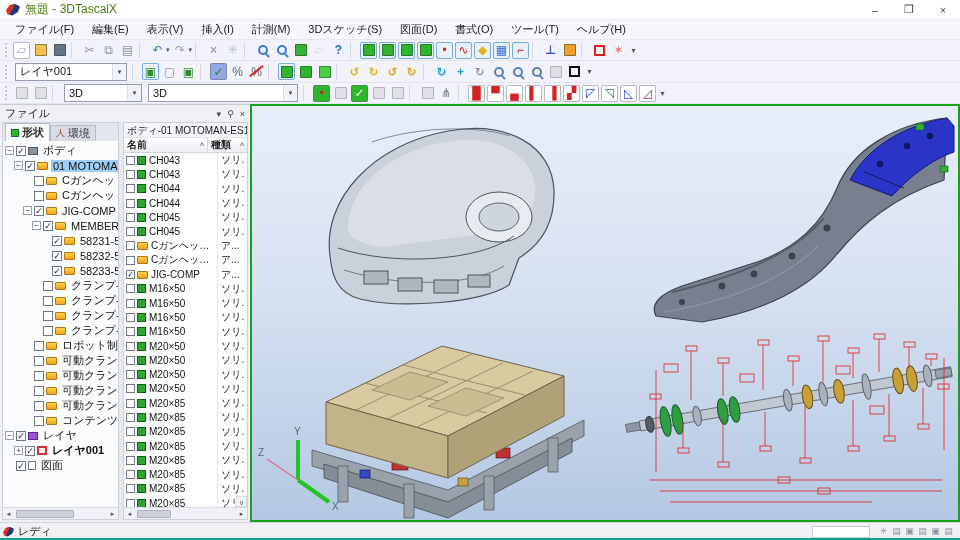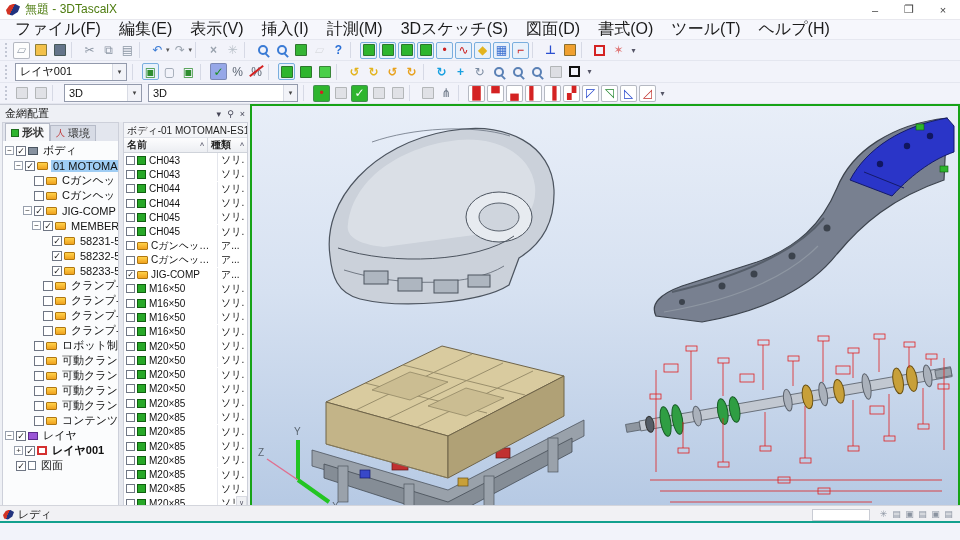--- a/index.html
+++ b/index.html
@@ -10,21 +10,21 @@
   .titlebar{height:20px;background:#ffffff;display:flex;align-items:center;border-bottom:1px solid #e8e8ee;}
   .app-logo{width:14px;height:12px;margin:0 5px 0 6px;
     background:linear-gradient(115deg,#d23324 0 45%,#22337f 45% 100%);
     clip-path:polygon(0 55%,25% 15%,60% 0,100% 25%,85% 70%,45% 100%,10% 90%);}
   .title-text{font-size:12px;color:#4d7c0f;}
   .win-btns{margin-left:auto;display:flex;height:100%;}
   .win-btn{width:34px;height:100%;display:flex;align-items:center;justify-content:center;
     font-size:11px;color:#444;}
   
   .menubar{height:20px;background:#f6f7fc;display:flex;align-items:center;padding-left:6px;border-bottom:1px solid #e6e8f0;}
-  .menu-item{font-size:16px;color:#1b1b1b;padding:1px 9px;white-space:nowrap;}
+  .menu-item{font-size:11px;color:#1b1b1b;padding:1px 9px;white-space:nowrap;}
   
   .toolbar{background:#f2f3fa;display:flex;align-items:center;padding-left:3px;border-bottom:1px solid #e4e6ef;}
   #tb1{height:21px}#tb2{height:22px}#tb3{height:21px}
   .grip{width:5px;height:14px;margin:0 2px;border-left:2px dotted #c3c7d4;}
   .ti{width:17px;height:17px;margin:0 1px;display:inline-flex;align-items:center;justify-content:center;
     font-size:12px;line-height:1;border-radius:2px;position:relative;flex:none;}
   .ti.bgc{border:1px solid rgba(90,100,120,.45);}
   .ti.boxed{border:1px solid #7aaede;background:#e8f1fb;}
   .ti.dis{opacity:.55;filter:grayscale(60%);}
   .bx{width:12px;height:12px;border:1px solid rgba(40,60,40,.5);border-radius:1px;}
@@ -92,21 +92,21 @@
   .lrow .nm{width:68px;overflow:hidden;text-overflow:ellipsis;}
   .lrow .tp{border-left:1px solid #e4e6ec;padding-left:3px;width:30px;overflow:hidden;flex:none;}
   .vdown{position:absolute;right:0;bottom:12px;width:11px;height:11px;font-size:7px;color:#556;
     text-align:center;line-height:11px;background:#f0f1f4;border:1px solid #d9dbe2;}
   
   .viewport{position:absolute;left:250px;top:104px;right:0;bottom:18px;
     border:2px solid #17a317;
     background:linear-gradient(180deg,#e8eef8 0%,#d6e1f1 45%,#b4c8e3 100%);}
   .viewport svg{position:absolute;left:0;top:0;}
   
-  .statusbar{position:absolute;left:0;bottom:17px;width:100%;height:18px;background:#f1f1f4;
+  .statusbar{position:absolute;left:0;bottom:0;width:100%;height:18px;background:#f1f1f4;
     border-top:1px solid #d3d5dc;display:flex;align-items:center;font-size:11px;color:#222;}
   .statusbar::after{content:"";position:absolute;left:0;bottom:0;width:100%;height:2px;background:#13a08e;}
   .status-logo{width:11px;height:10px;margin:0 4px 0 3px;
     background:linear-gradient(115deg,#d23324 0 45%,#22337f 45% 100%);
     clip-path:polygon(0 55%,25% 15%,60% 0,100% 25%,85% 70%,45% 100%,10% 90%);}
   .status-field{margin-left:auto;width:58px;height:12px;background:#fff;border:1px solid #c9ccd4;}
   .status-icons{display:flex;gap:2px;margin:0 6px 0 8px;}
   .st-ic{width:11px;height:11px;font-size:9px;line-height:11px;text-align:center;color:#8a93a0;}
 </style>
 </head>
@@ -291,21 +291,21 @@
     <span class="ti bgc" style="color: rgb(212, 34, 34); background: rgb(255, 255, 255);">▞</span>
     <span class="ti bgc" style="color: rgb(34, 68, 204); background: rgb(255, 255, 255);">◸</span>
     <span class="ti bgc" style="color: rgb(34, 135, 47); background: rgb(255, 255, 255);">◹</span>
     <span class="ti bgc" style="color: rgb(34, 68, 204); background: rgb(255, 255, 255);">◺</span>
     <span class="ti bgc" style="color: rgb(194, 51, 47); background: rgb(255, 255, 255);">◿</span>
     <span class="tovf">▾</span>
   </div>
 
 <div class="dock">
   <div class="dock-title">
-    <span>金網配置</span>
+    <span>ファイル</span>
     <span class="dock-btns" id="dock-btns">
         <span class="dock-btn">▾</span>
         <span class="dock-btn">⚲</span>
         <span class="dock-btn">×</span>
       </span>
   </div>
 
   <div class="tree-pane">
     <div class="tabs" id="tabs">
         <span class="tab active">

